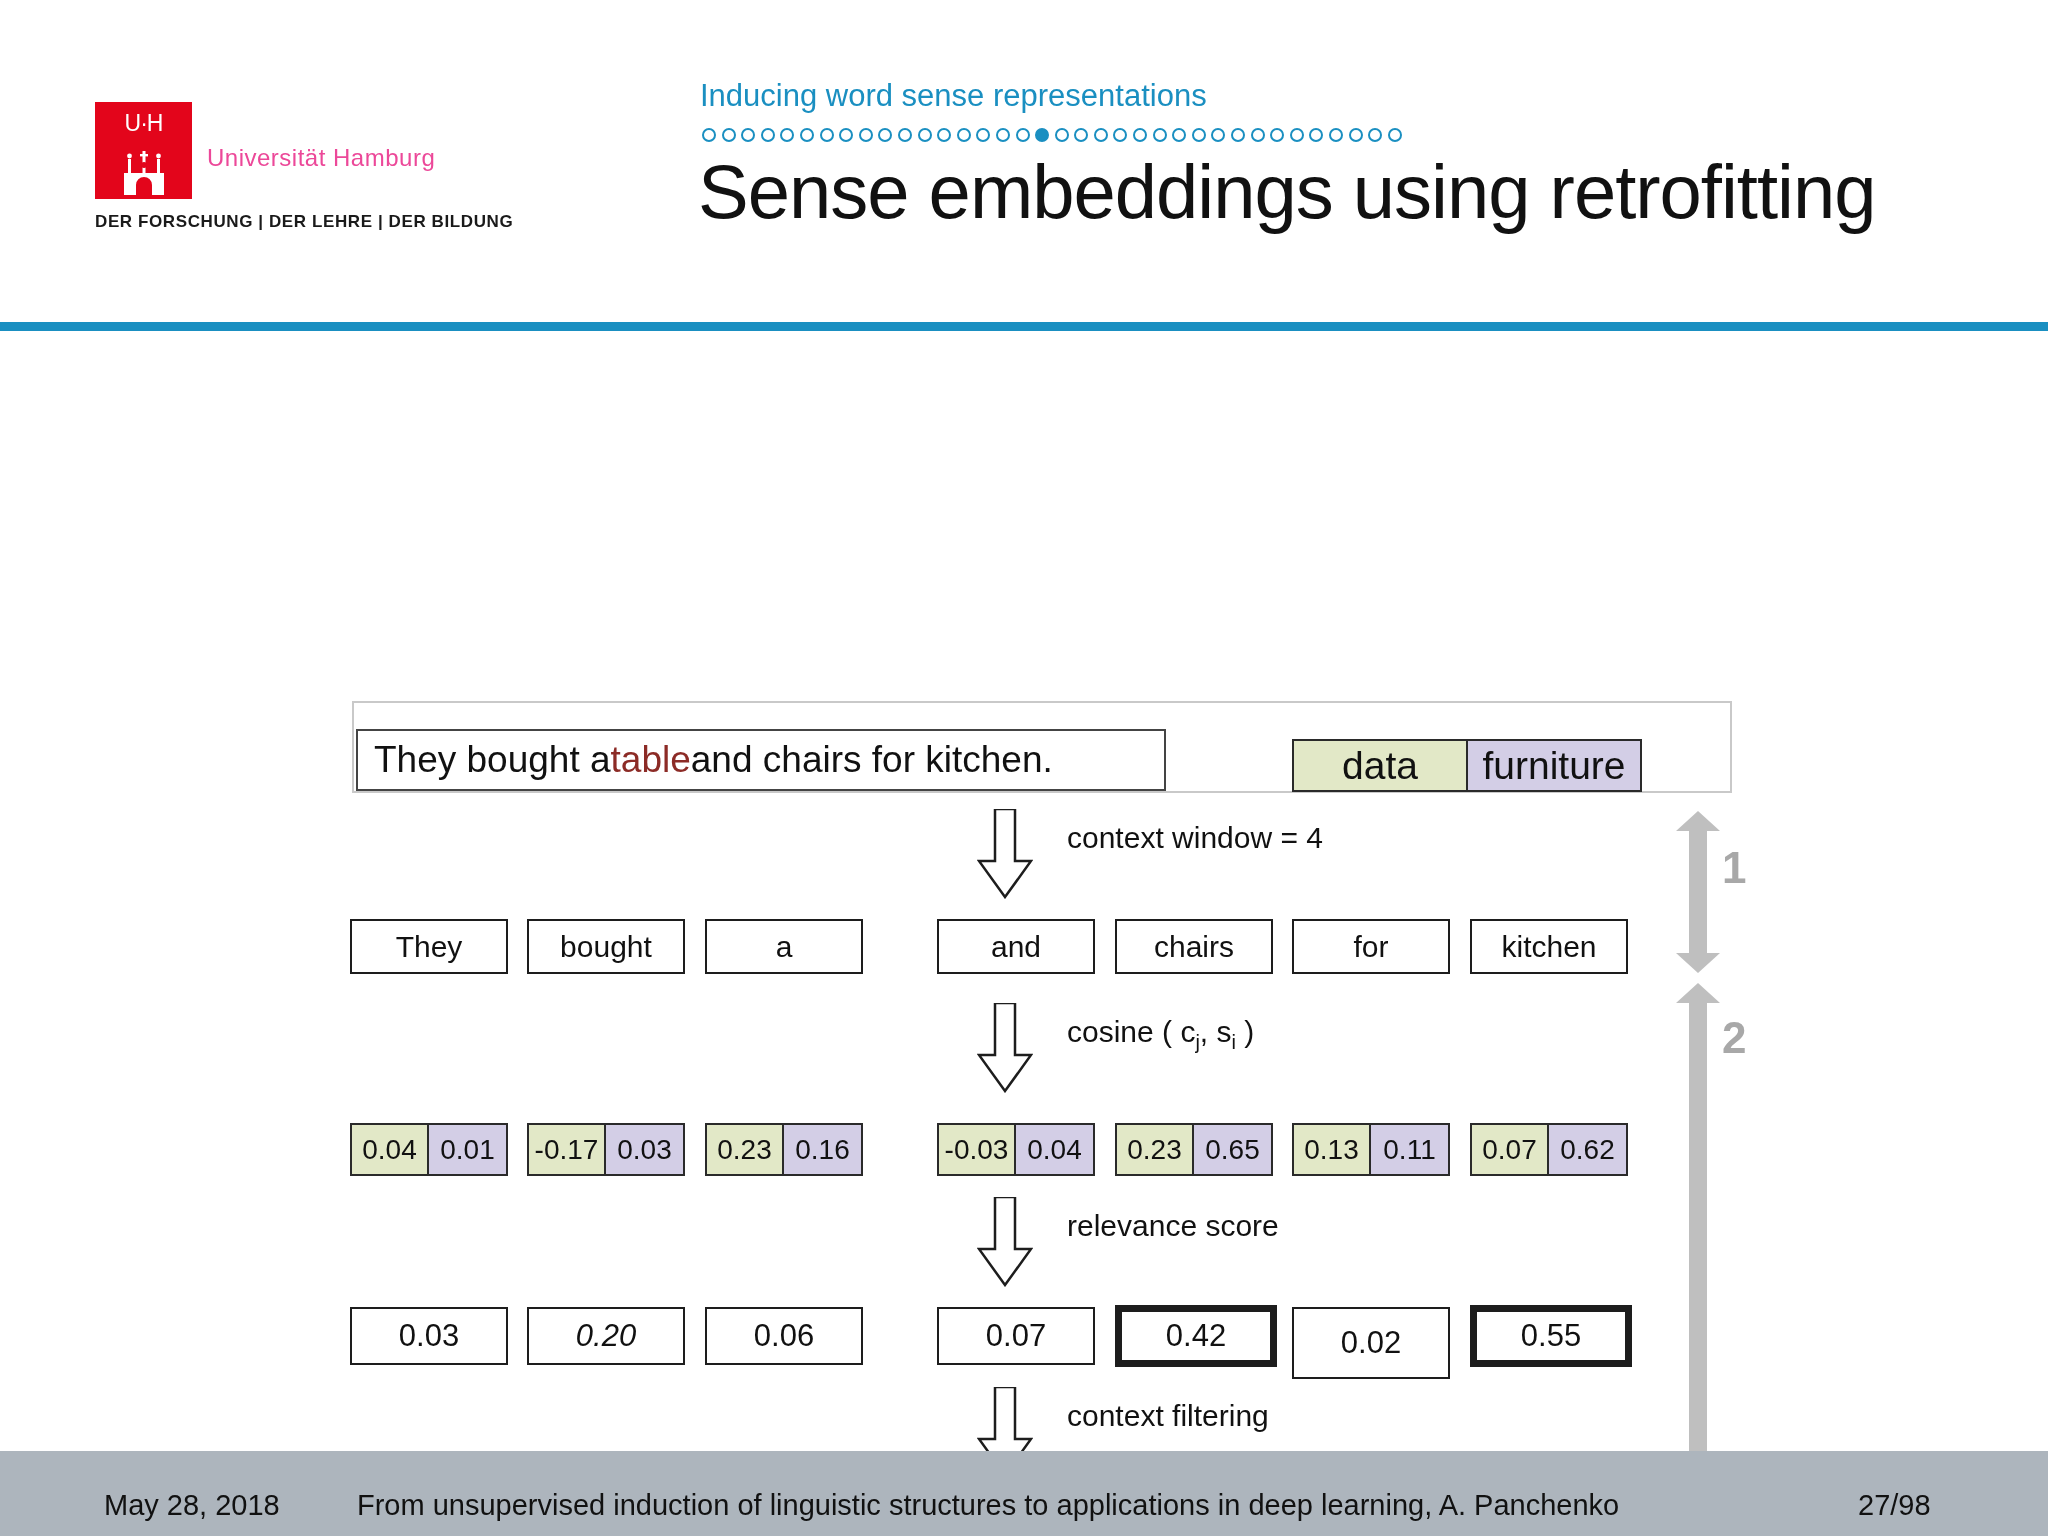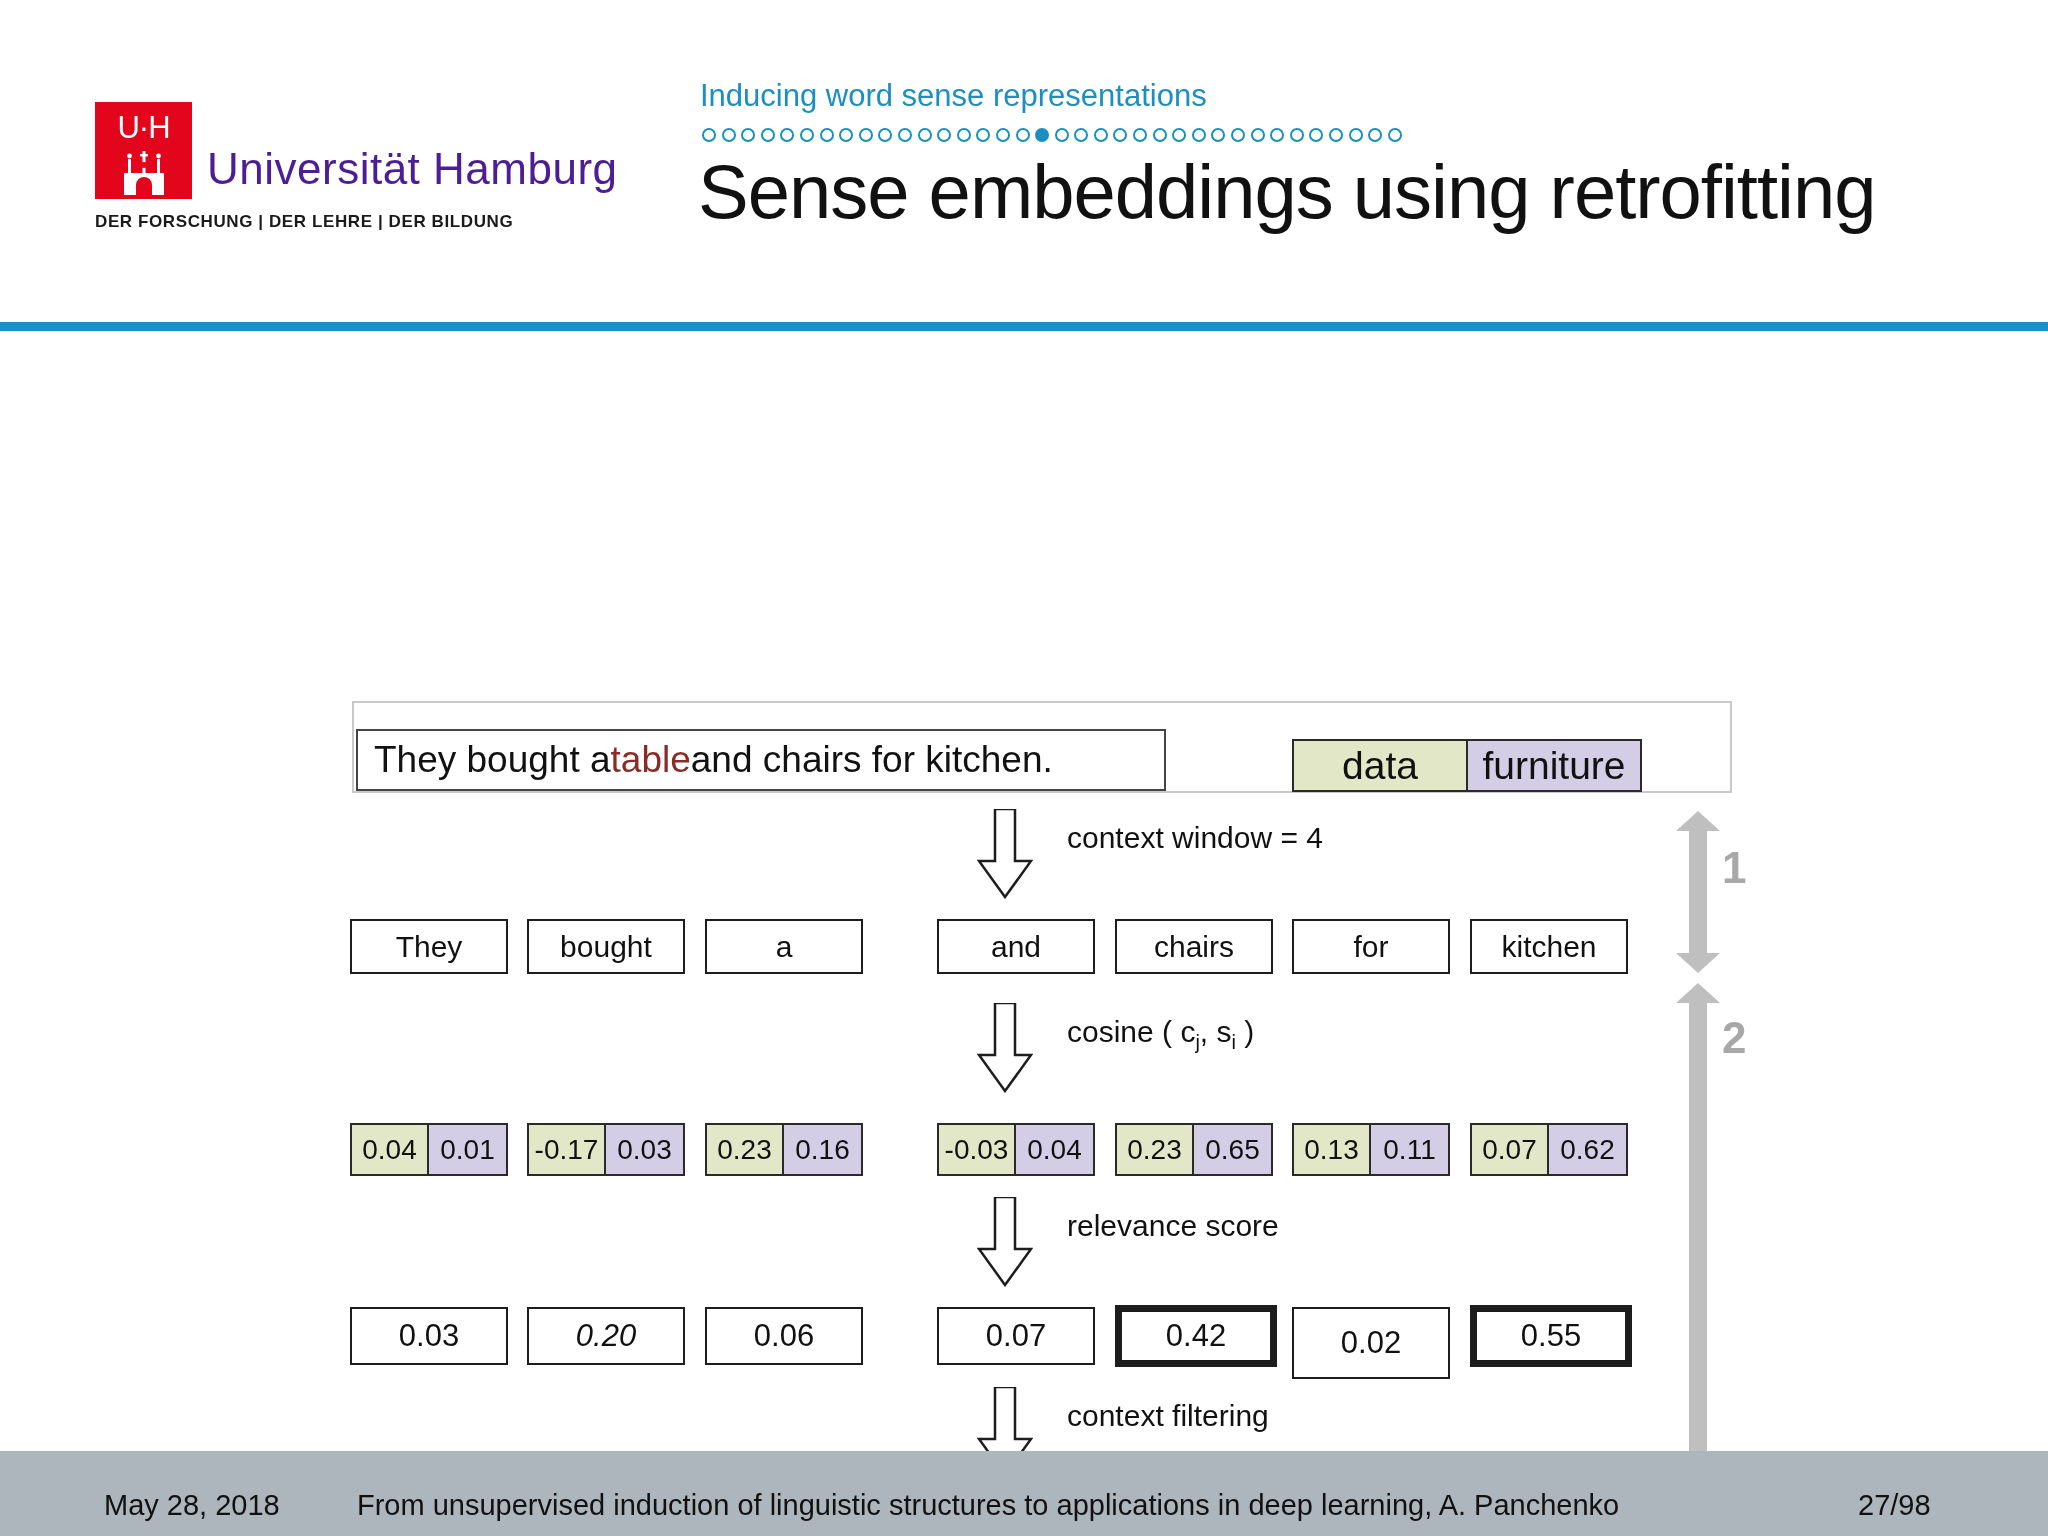--- a/index.html
+++ b/index.html
@@ -11,30 +11,30 @@
     position:relative;
   }
 
   
   #header{position:absolute;left:0;top:0;width:2048px;height:322px;background:#fff;}
 
   #logo-block{position:absolute;left:95px;top:102px;width:430px;}
   #logo-mark{width:97px;height:97px;background:#e3051b;position:relative;}
   #logo-mark .uhh{
     position:absolute;left:0;right:0;top:8px;text-align:center;
-    color:#fff;font-size:31px;font-weight:400;letter-spacing:-1px;
+    color:#fff;font-size:23px;font-weight:400;letter-spacing:-1px;
     font-family:"Liberation Sans",sans-serif;
   }
   #logo-mark .crest{
     position:absolute;left:50%;transform:translateX(-50%);bottom:4px;
     width:56px;height:48px;
   }
   #logo-name{
     position:absolute;left:112px;top:42px;
-    font-size:44px;color:#4c1d95;letter-spacing:.5px;white-space:nowrap;
+    font-size:24px;color:#ec4899;letter-spacing:.5px;white-space:nowrap;
   }
   #logo-tagline{
     position:absolute;left:0px;top:110px;
     font-size:17px;font-weight:bold;color:#1a1a1a;letter-spacing:.6px;white-space:nowrap;
   }
 
   #kicker{
     position:absolute;left:700px;top:78px;
     font-size:31px;color:#1a8fc1;white-space:nowrap;
   }

